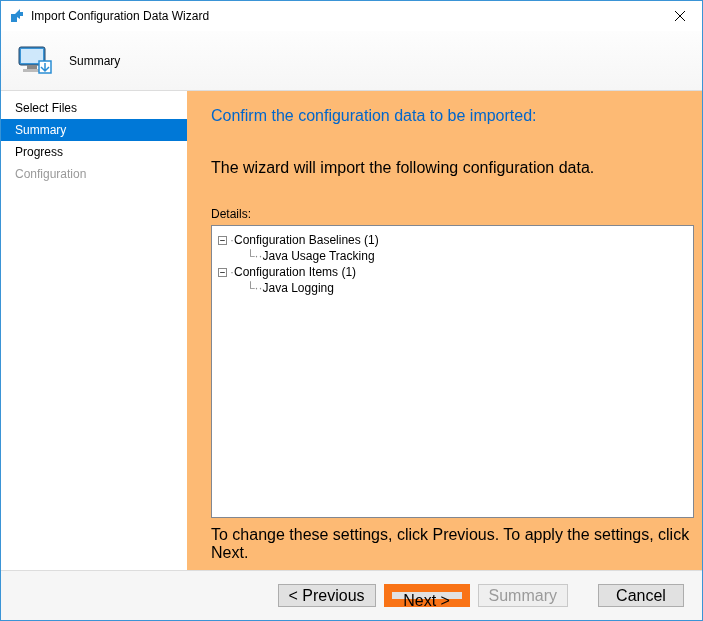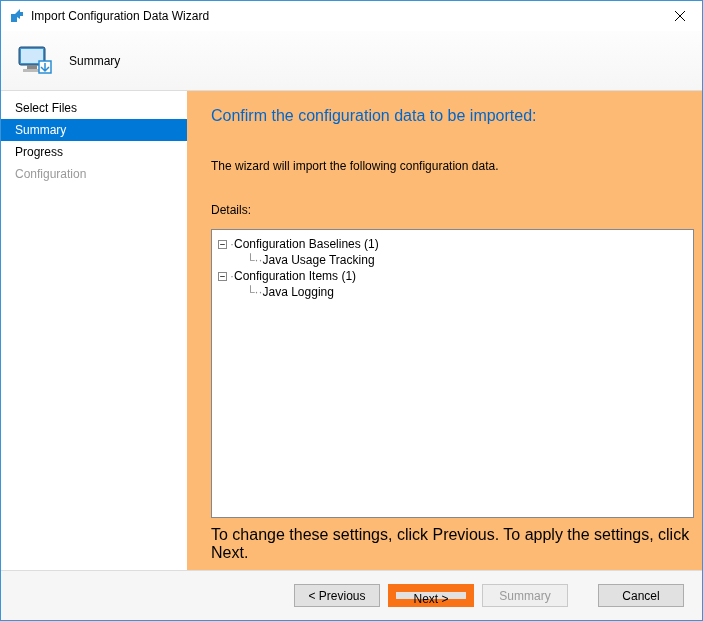--- a/index.html
+++ b/index.html
@@ -91,26 +91,26 @@
     display: flex;
     flex-direction: column;
     min-height: 0;
   }
   .heading {
     color: #0066cc;
     font-size: 16px;
     margin: 2px 0 34px 0;
   }
   .intro {
-    font-size: 12px;
+    font-size: 16px;
     margin-bottom: 30px;
   }
   .details-label {
     font-size: 12px;
-    margin-bottom: 12px;
+    margin-bottom: 4px;
   }
   .details-box {
     border: 1px solid #828790;
     flex: 1;
     min-height: 200px;
     background: #fff;
     padding: 6px 6px;
     overflow: auto;
   }
   .tree-node { line-height: 16px; font-size:12px; white-space:nowrap; }
@@ -141,21 +141,21 @@
     justify-content: flex-end;
     gap: 8px;
     padding: 0 18px;
     background: #f6f6f6;
   }
   .btn {
     min-width: 86px;
     height: 23px;
     border: 1px solid #adadad;
     background: #e1e1e1;
-    font-size: 12px;
+    font-size: 16px;
     font-family: inherit;
     padding: 0 10px;
     cursor: default;
   }
   .btn.default {
     border: 8px solid #f97316;
     background: #e1e1e1;
   }
   .btn:disabled {
     color: #9a9a9a;

